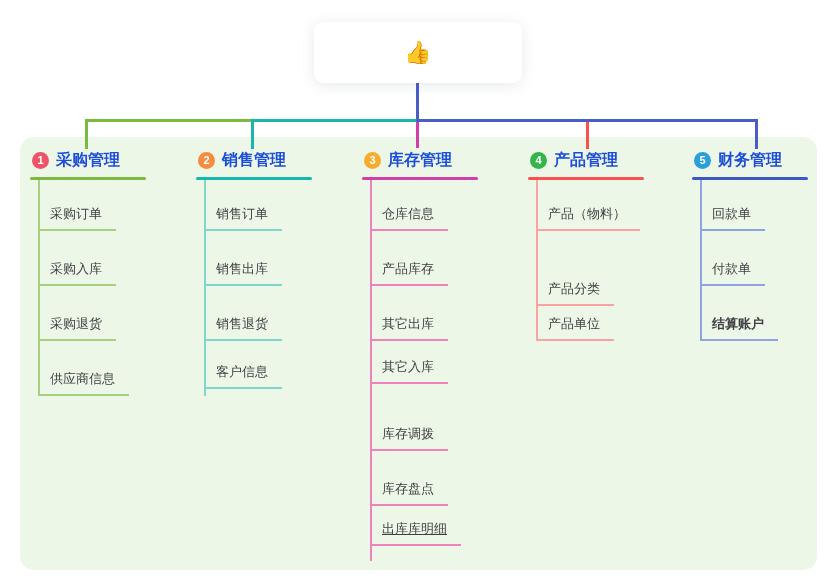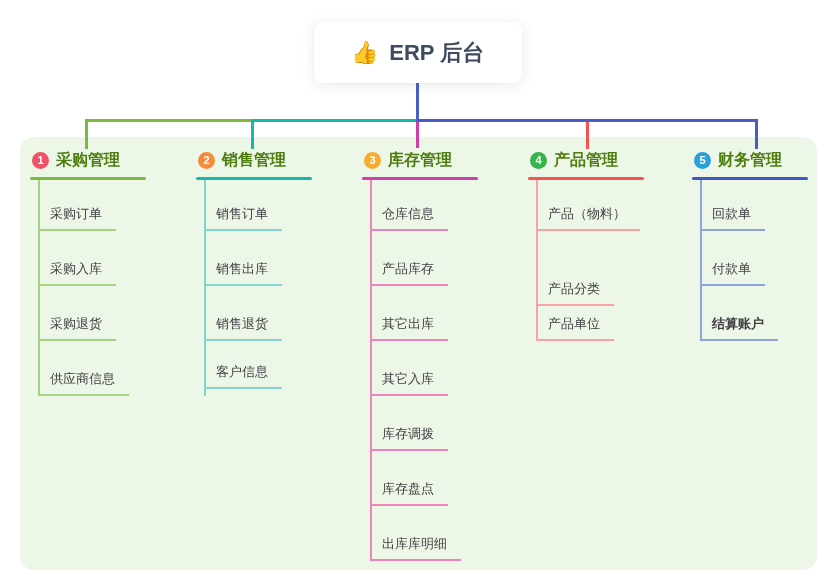--- a/index.html
+++ b/index.html
@@ -22,21 +22,21 @@
   .line{position:absolute;}
   .branch{position:absolute;top:146px;width:160px;}
   .branch-header{
     position:absolute;left:2px;top:4px;height:20px;
     display:flex;align-items:center;gap:7px;white-space:nowrap;
   }
   .badge{
     width:17px;height:17px;border-radius:50%;flex:0 0 17px;
     color:#fff;font-size:11px;font-weight:bold;line-height:17px;text-align:center;
   }
-  .btitle{font-size:16px;font-weight:600;color:#4d7c0f;}
+  .btitle{font-size:16px;font-weight:600;color:#1d4ed8;}
   .thick-underline{position:absolute;left:0;top:31px;width:116px;height:3px;border-radius:2px;}
   .trunk{position:absolute;left:8px;top:34px;width:2px;}
   .item{
     position:absolute;left:8px;white-space:nowrap;
     padding:0 14px 6px 12px;font-size:13px;color:#3f3f42;
     border-bottom:2px solid transparent;
   }
 </style>
 </head>
 <body>
@@ -50,21 +50,20 @@
   <div class="line" style="left: 251px; top: 119px; width: 166px; height: 3px; background: rgb(23, 184, 171);"></div>
   <div class="line" style="left: 416px; top: 119px; width: 342px; height: 3px; border-radius: 2px; background: rgb(74, 92, 197);"></div>
   <div class="line" style="left: 85px; top: 119px; width: 3px; height: 30px; background: rgb(124, 185, 63);"></div>
   <div class="line" style="left: 251px; top: 119px; width: 3px; height: 30px; background: rgb(23, 184, 171);"></div>
   <div class="line" style="left: 416px; top: 122px; width: 3px; height: 26px; background: rgb(207, 63, 167);"></div>
   <div class="line" style="left: 586px; top: 122px; width: 3px; height: 27px; background: rgb(248, 81, 78);"></div>
   <div class="line" style="left: 755px; top: 119px; width: 3px; height: 30px; background: rgb(74, 92, 197);"></div>
 
   <div class="root-card">
     <span class="emoji">👍</span>
-    <span>ERP 后台</span>
   </div>
 
   <div class="branch" style="left:30px;">
     <div class="branch-header">
       <span class="badge" style="background: rgb(239, 83, 104);">1</span>
       <span class="btitle">采购管理</span>
     </div>
     <div class="thick-underline" style="background: rgb(124, 185, 63);"></div>
     <div class="trunk" style="background: rgb(166, 209, 126); height: 216px;"></div>
     <div class="items">
@@ -94,24 +93,24 @@
     <div class="branch-header">
       <span class="badge" style="background: rgb(247, 172, 47);">3</span>
       <span class="btitle">库存管理</span>
     </div>
     <div class="thick-underline" style="background: rgb(207, 63, 167);"></div>
     <div class="trunk" style="background: rgb(239, 130, 187); height: 381px;"></div>
     <div class="items">
         <div class="item" style="top: 59px; border-bottom-color: rgb(239, 130, 187);">仓库信息</div>
         <div class="item" style="top: 114px; border-bottom-color: rgb(239, 130, 187);">产品库存</div>
         <div class="item" style="top: 169px; border-bottom-color: rgb(239, 130, 187); font-family: Liberation Serif, serif;">其它出库</div>
-        <div class="item" style="top: 224px; border-bottom-color: rgb(239, 130, 187);">其它入库</div>
+        <div class="item" style="top: 212px; border-bottom-color: rgb(239, 130, 187);">其它入库</div>
         <div class="item" style="top: 279px; border-bottom-color: rgb(239, 130, 187);">库存调拨</div>
         <div class="item" style="top: 334px; border-bottom-color: rgb(239, 130, 187);">库存盘点</div>
-        <div class="item" style="top: 389px; border-bottom-color: rgb(239, 130, 187);">出库库明细</div>
+        <div class="item" style="top: 374px; border-bottom-color: rgb(239, 130, 187); text-decoration: underline;">出库库明细</div>
       </div>
   </div>
 
   <div class="branch" style="left:528px;">
     <div class="branch-header">
       <span class="badge" style="background: rgb(53, 180, 74);">4</span>
       <span class="btitle">产品管理</span>
     </div>
     <div class="thick-underline" style="background: rgb(248, 81, 78);"></div>
     <div class="trunk" style="background: rgb(251, 163, 162); height: 161px;"></div>

